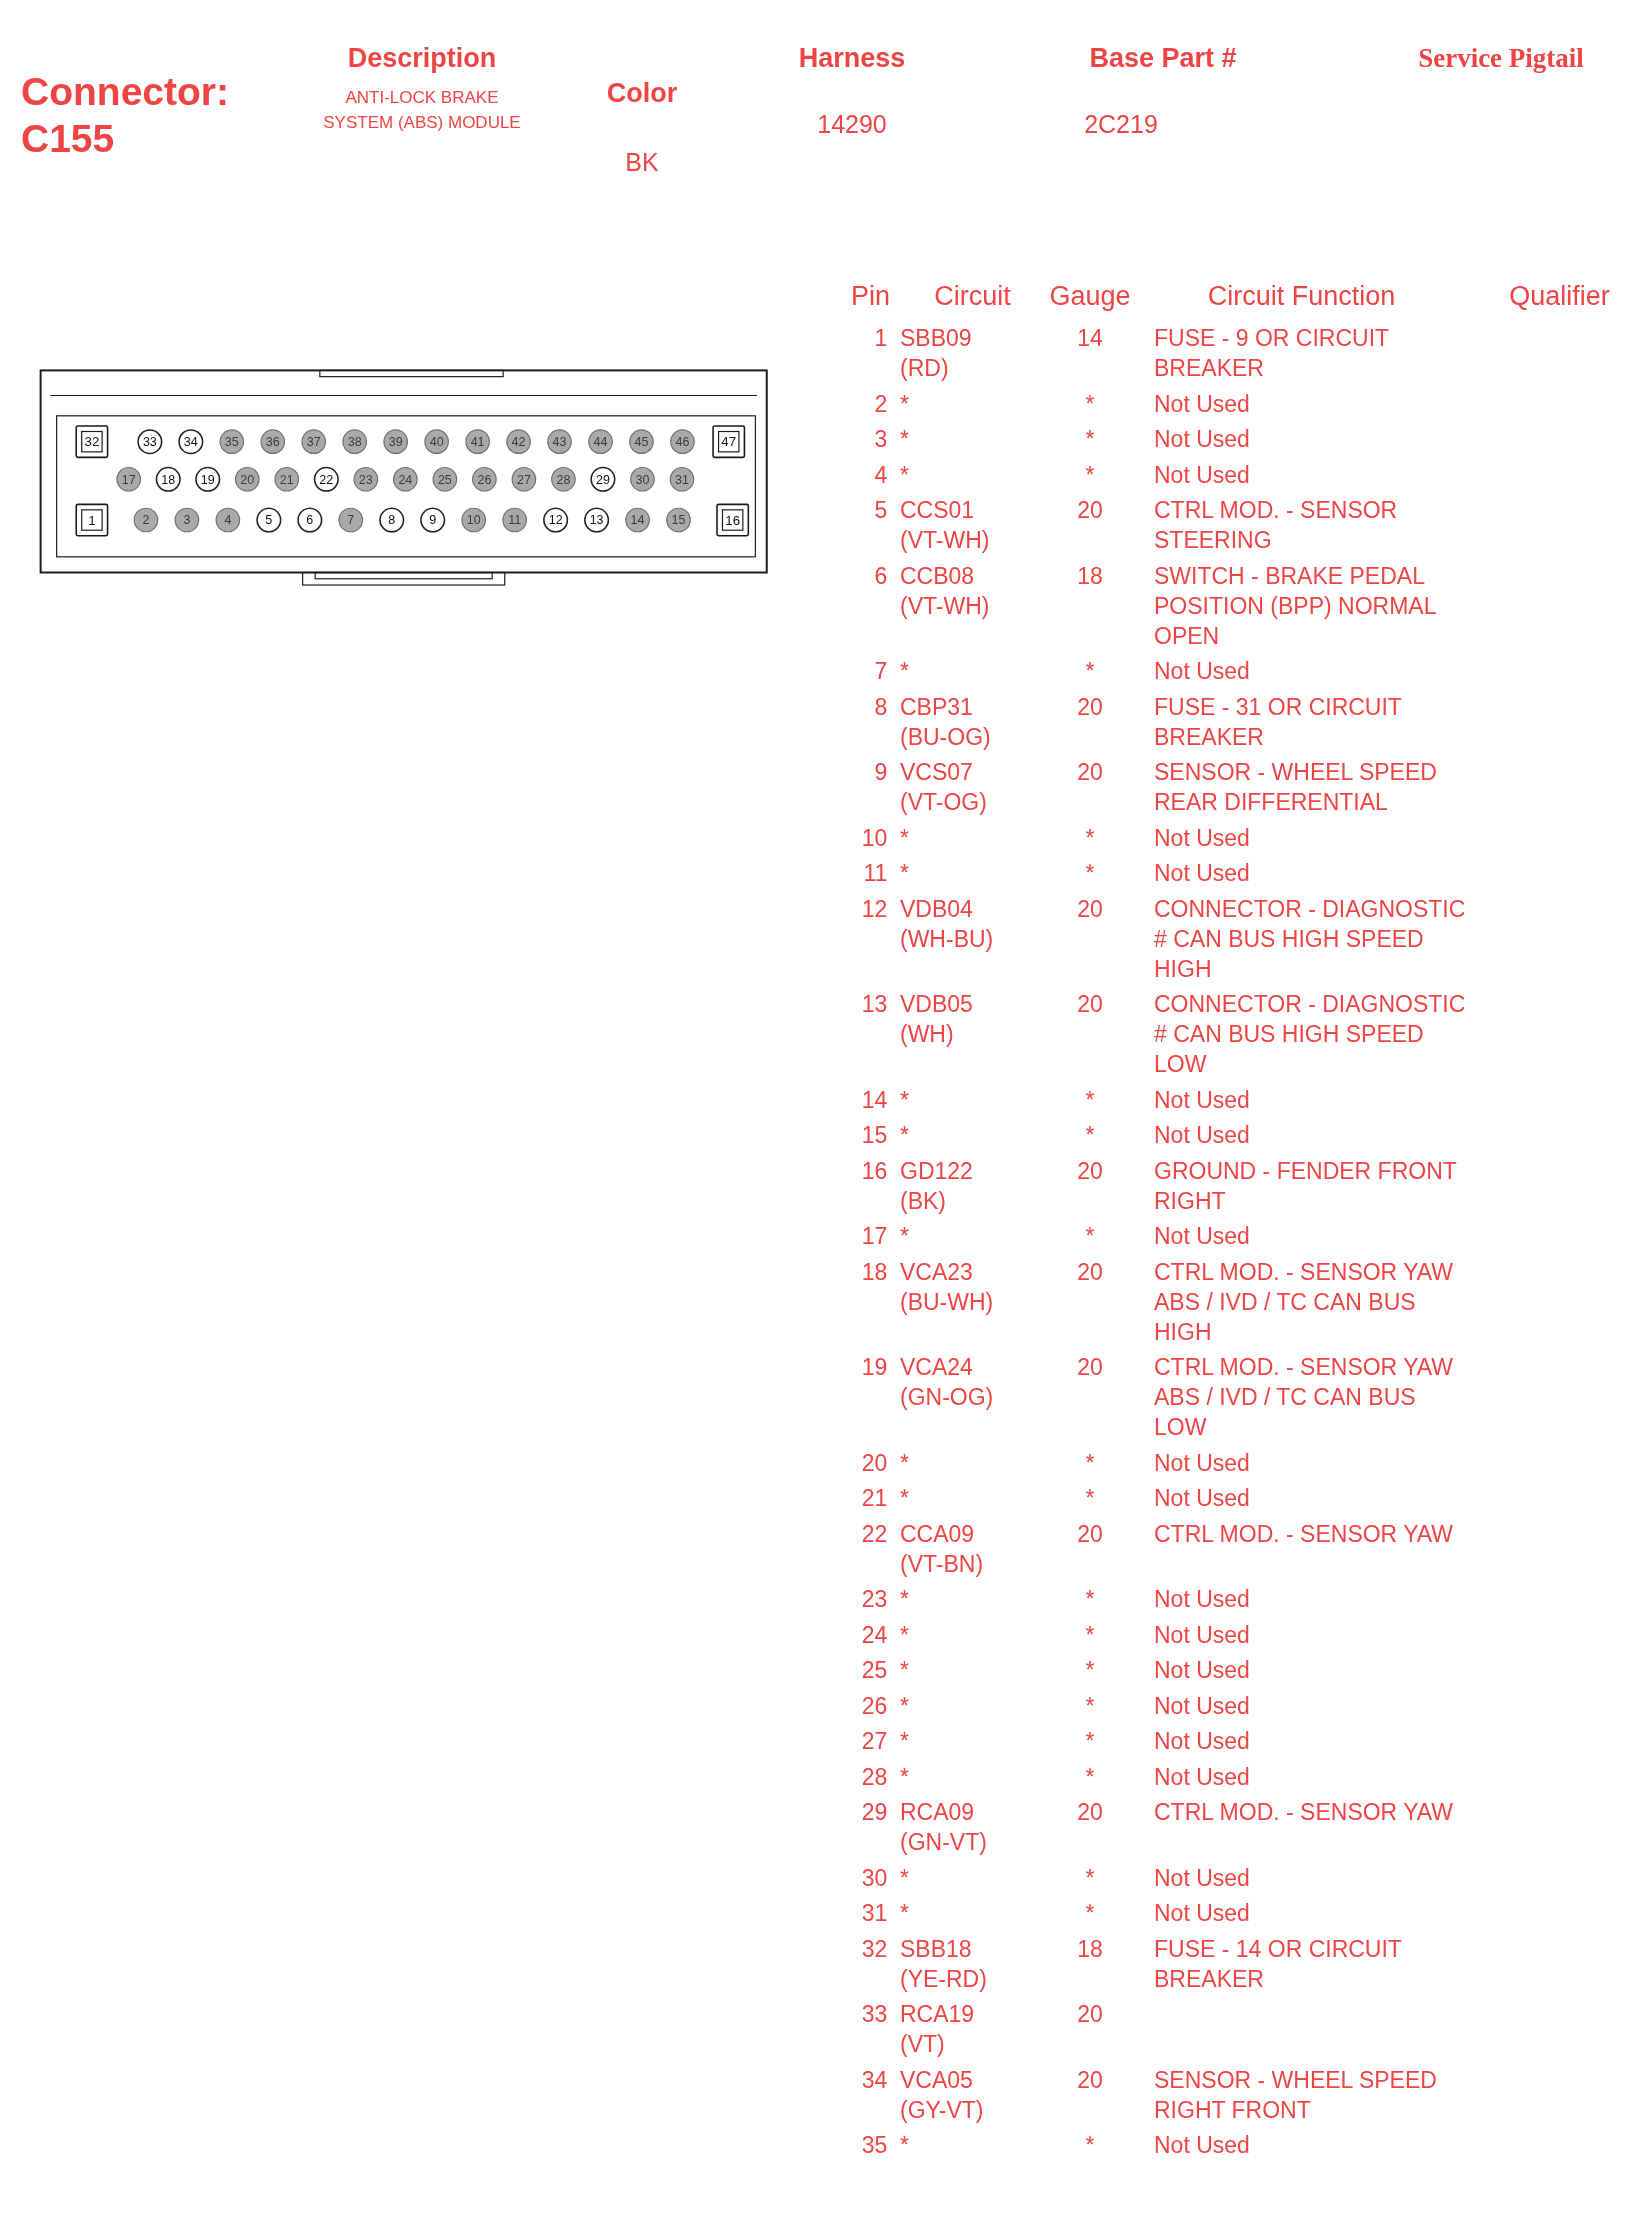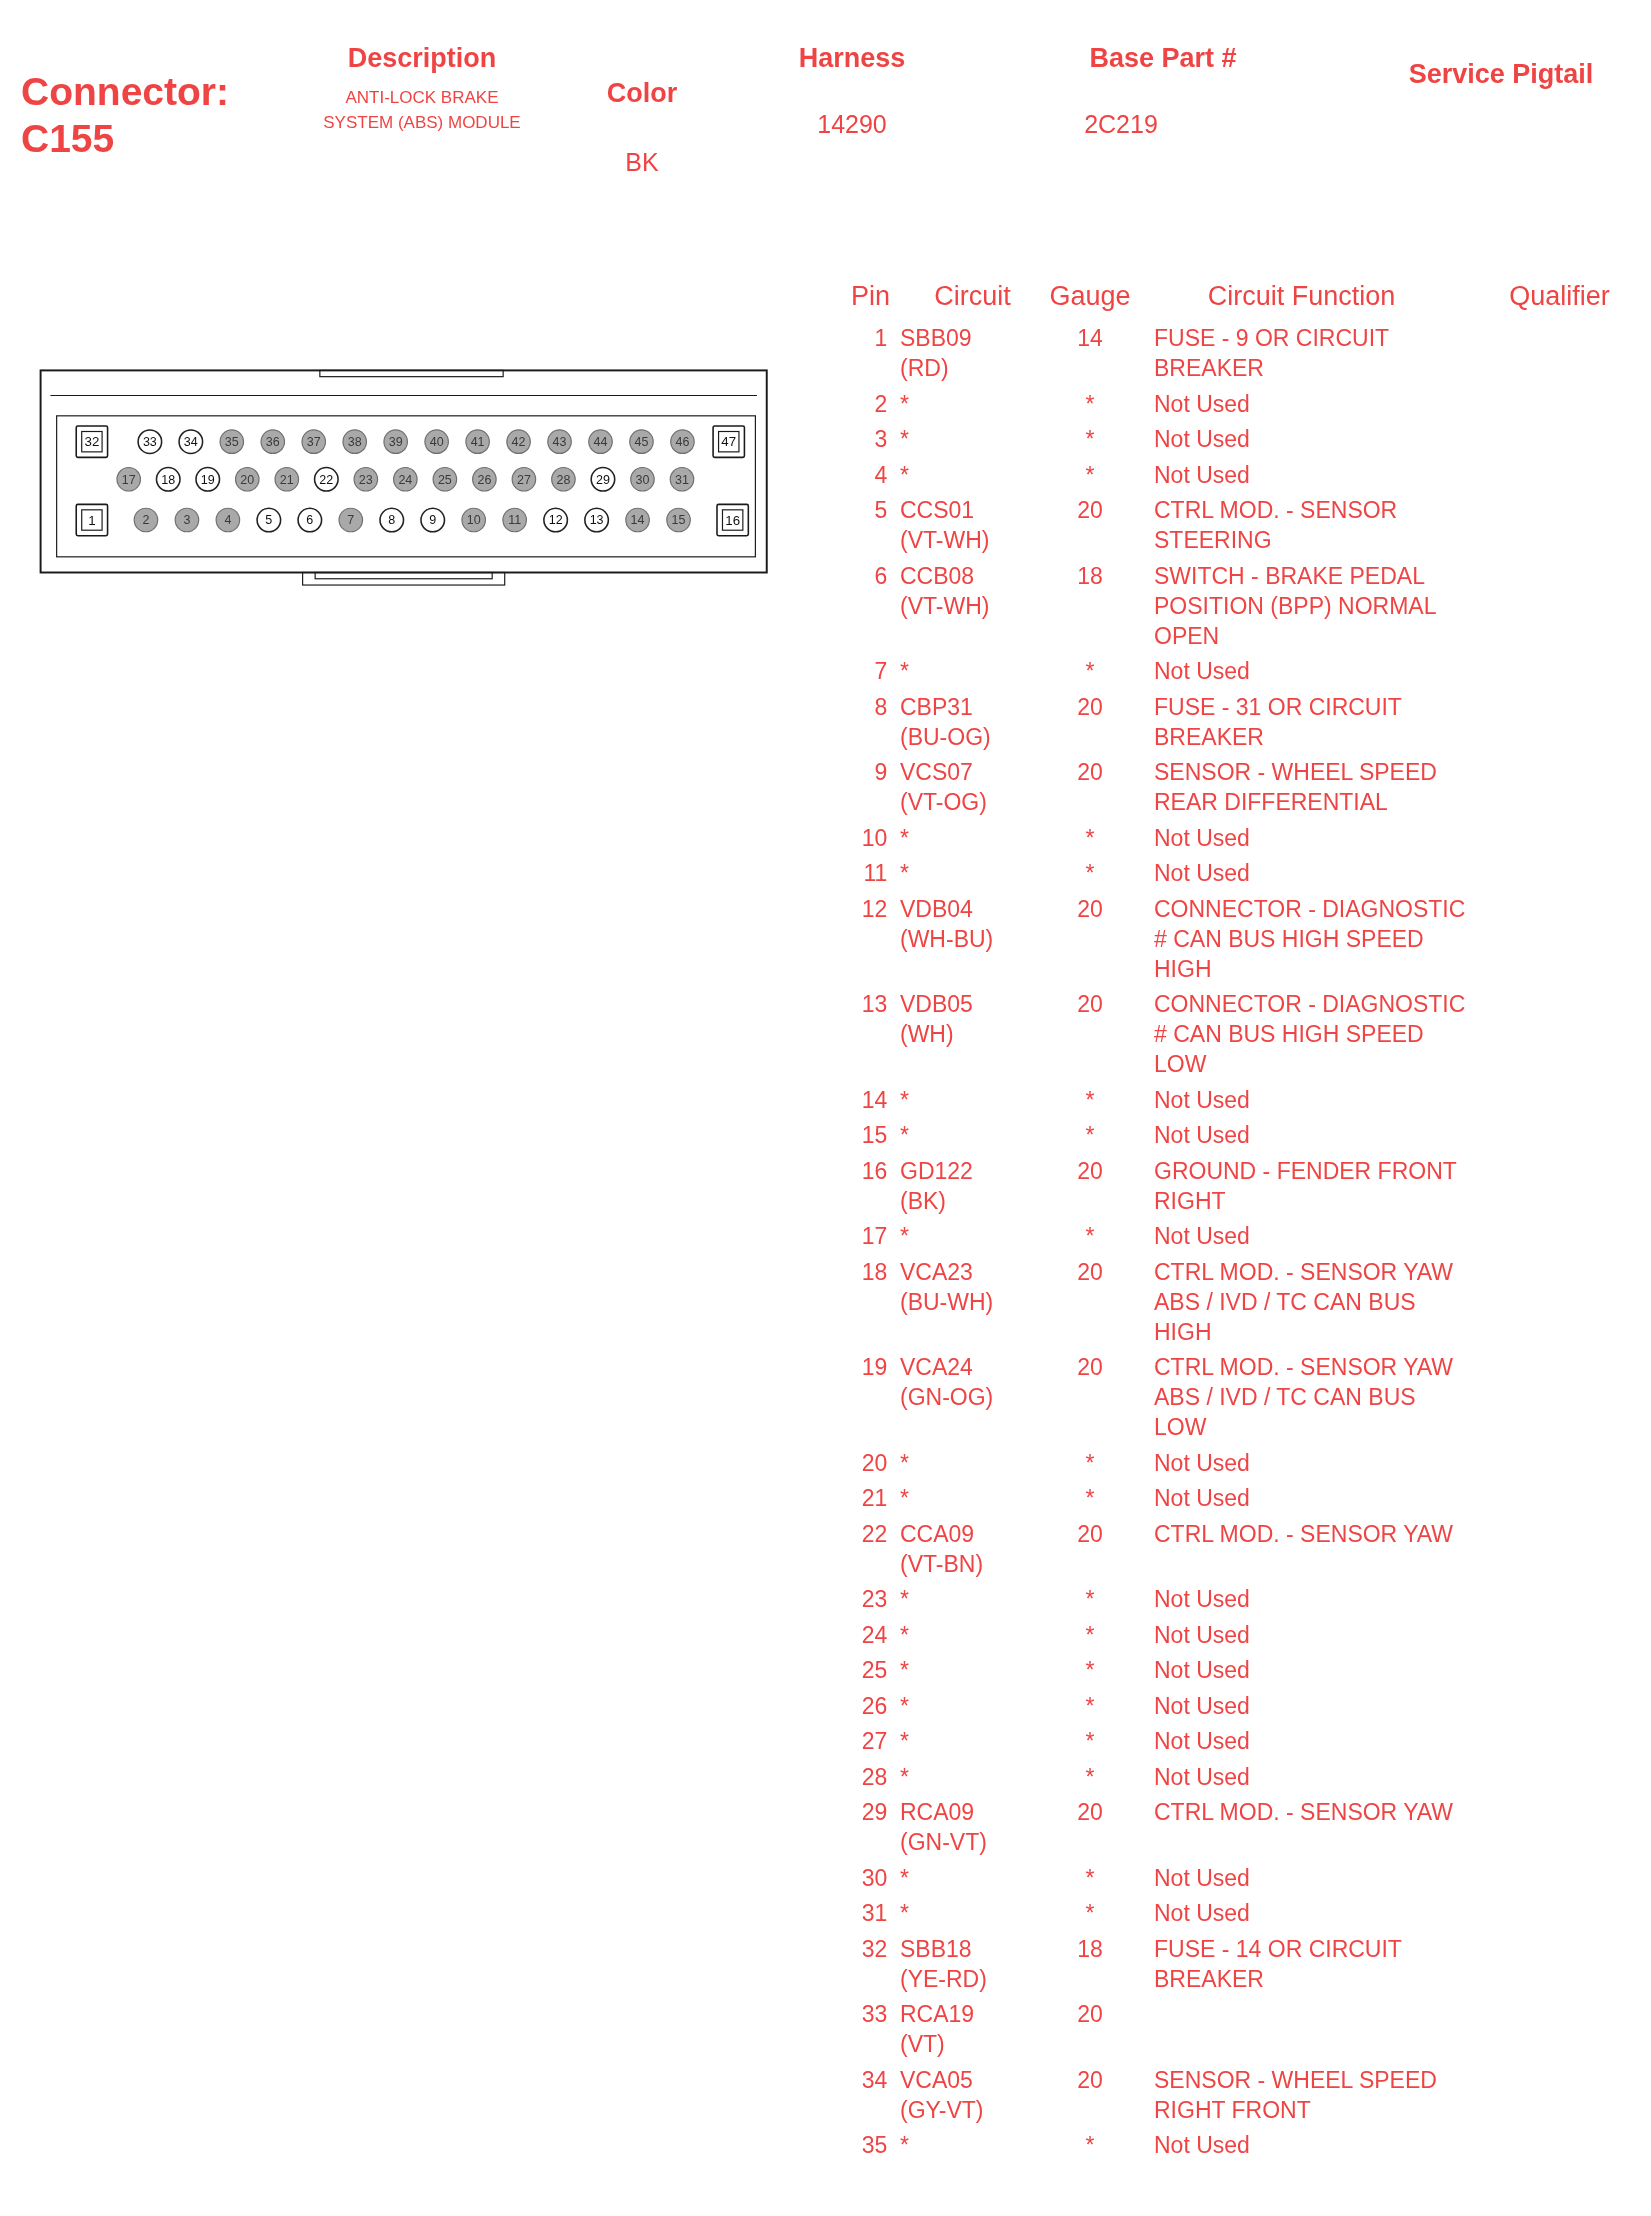--- a/index.html
+++ b/index.html
@@ -16,21 +16,21 @@
 
   .desc-label{left:422px;top:43px;}
   .desc-text{left:422px;top:86px;width:204px;margin-left:-102px;text-align:center;
              font-size:17px;line-height:1.47;}
   .color-label{left:642px;top:78px;}
   .color-value{left:642px;top:124px;}
   .harness-label{left:852px;top:43px;}
   .harness-value{left:852px;top:86px;}
   .basepart-label{left:1163px;top:43px;}
   .basepart-value{left:1121px;top:86px;}
-  .pigtail-label{left:1501px;top:59px;}
+  .pigtail-label{left:1501px;top:43px;font-family:Liberation Serif, serif;}
 
   
   .connector-svg{position:absolute;left:39px;top:361px;width:745px;height:235px;}
   .ln{fill:none;stroke:#1a1a1a;stroke-width:2.5;}
   .ln-thin{fill:none;stroke:#1a1a1a;stroke-width:1.5;}
   .pinbox-outer{fill:#fff;stroke:#1a1a1a;stroke-width:2;}
   .pinbox-inner{fill:#fff;stroke:#1a1a1a;stroke-width:1.5;}
   circle.pin-used{fill:#ffffff;stroke:#222;stroke-width:2;}
   circle.pin-unused{fill:#a9a9a9;stroke:#6f6f6f;stroke-width:1.5;}
   text.pin-num{font-family:"Liberation Sans",sans-serif;font-size:16px;text-anchor:middle;}

